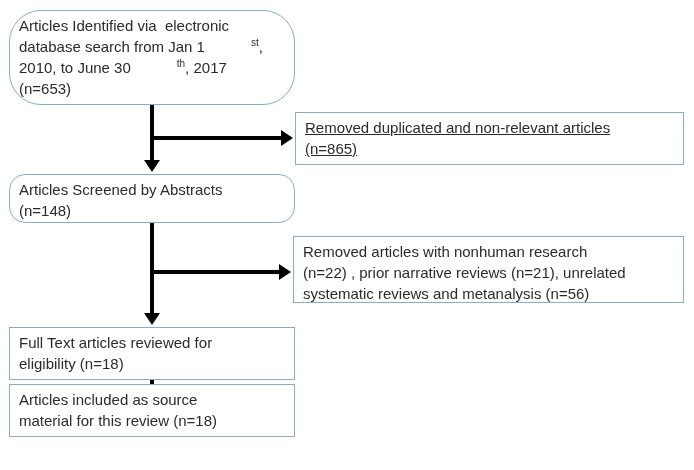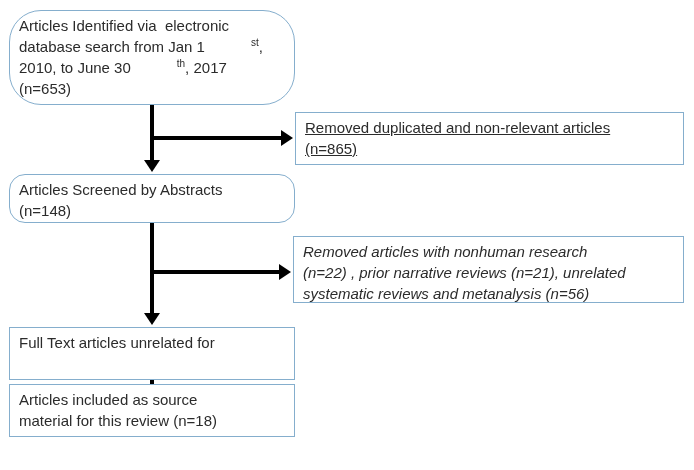--- a/index.html
+++ b/index.html
@@ -28,21 +28,21 @@
   }
   .box sup {
     font-size: 10px;
     line-height: 0;
     vertical-align: super;
     padding-left: 46px;
   }
   .b-identified { left: 9px;   top: 10px;  width: 286px; height: 95px; border-radius: 32px; }
   .b-removed1   { left: 295px; top: 112px; width: 389px; height: 53px; text-decoration: underline; }
   .b-screened   { left: 9px;   top: 174px; width: 286px; height: 49px; border-radius: 16px; }
-  .b-removed2   { left: 293px; top: 236px; width: 391px; height: 67px; font-style: italic; }
+  .b-removed2   { left: 293px; top: 236px; width: 391px; height: 67px; }
   .b-fulltext   { left: 9px;   top: 327px; width: 286px; height: 53px; }
   .b-included   { left: 9px;   top: 384px; width: 286px; height: 53px; }
 
   .vline, .hline { position: absolute; background: var(--arrow-color, #000); }
   .vline { width: 4px; }
   .hline { height: 4px; }
   .head-down {
     position: absolute;
     width: 0; height: 0;
     border-left: 8px solid transparent;
@@ -89,20 +89,20 @@
 
   <div class="box b-screened"><span>Articles Screened by Abstracts</span><br><span>(n=148)</span></div>
 
   <div class="vline a2-line"></div>
   <div class="head-down a2-head"></div>
   <div class="hline a2-bline"></div>
   <div class="head-right a2-bhead"></div>
 
   <div class="box b-removed2"><span>Removed articles with nonhuman research</span><br><span>(n=22) , prior narrative reviews (n=21), unrelated</span><br><span>systematic reviews and metanalysis (n=56)</span></div>
 
-  <div class="box b-fulltext"><span>Full Text articles unrelated for</span><br></div>
+  <div class="box b-fulltext"><span>Full Text articles reviewed for</span><br><span>eligibility (n=18)</span></div>
 
   <div class="vline a3-line"></div>
   <div class="head-down a3-head"></div>
 
   <div class="box b-included"><span>Articles included as source</span><br><span>material for this review (n=18)</span></div>
 
 </div>
 
 </body></html>

